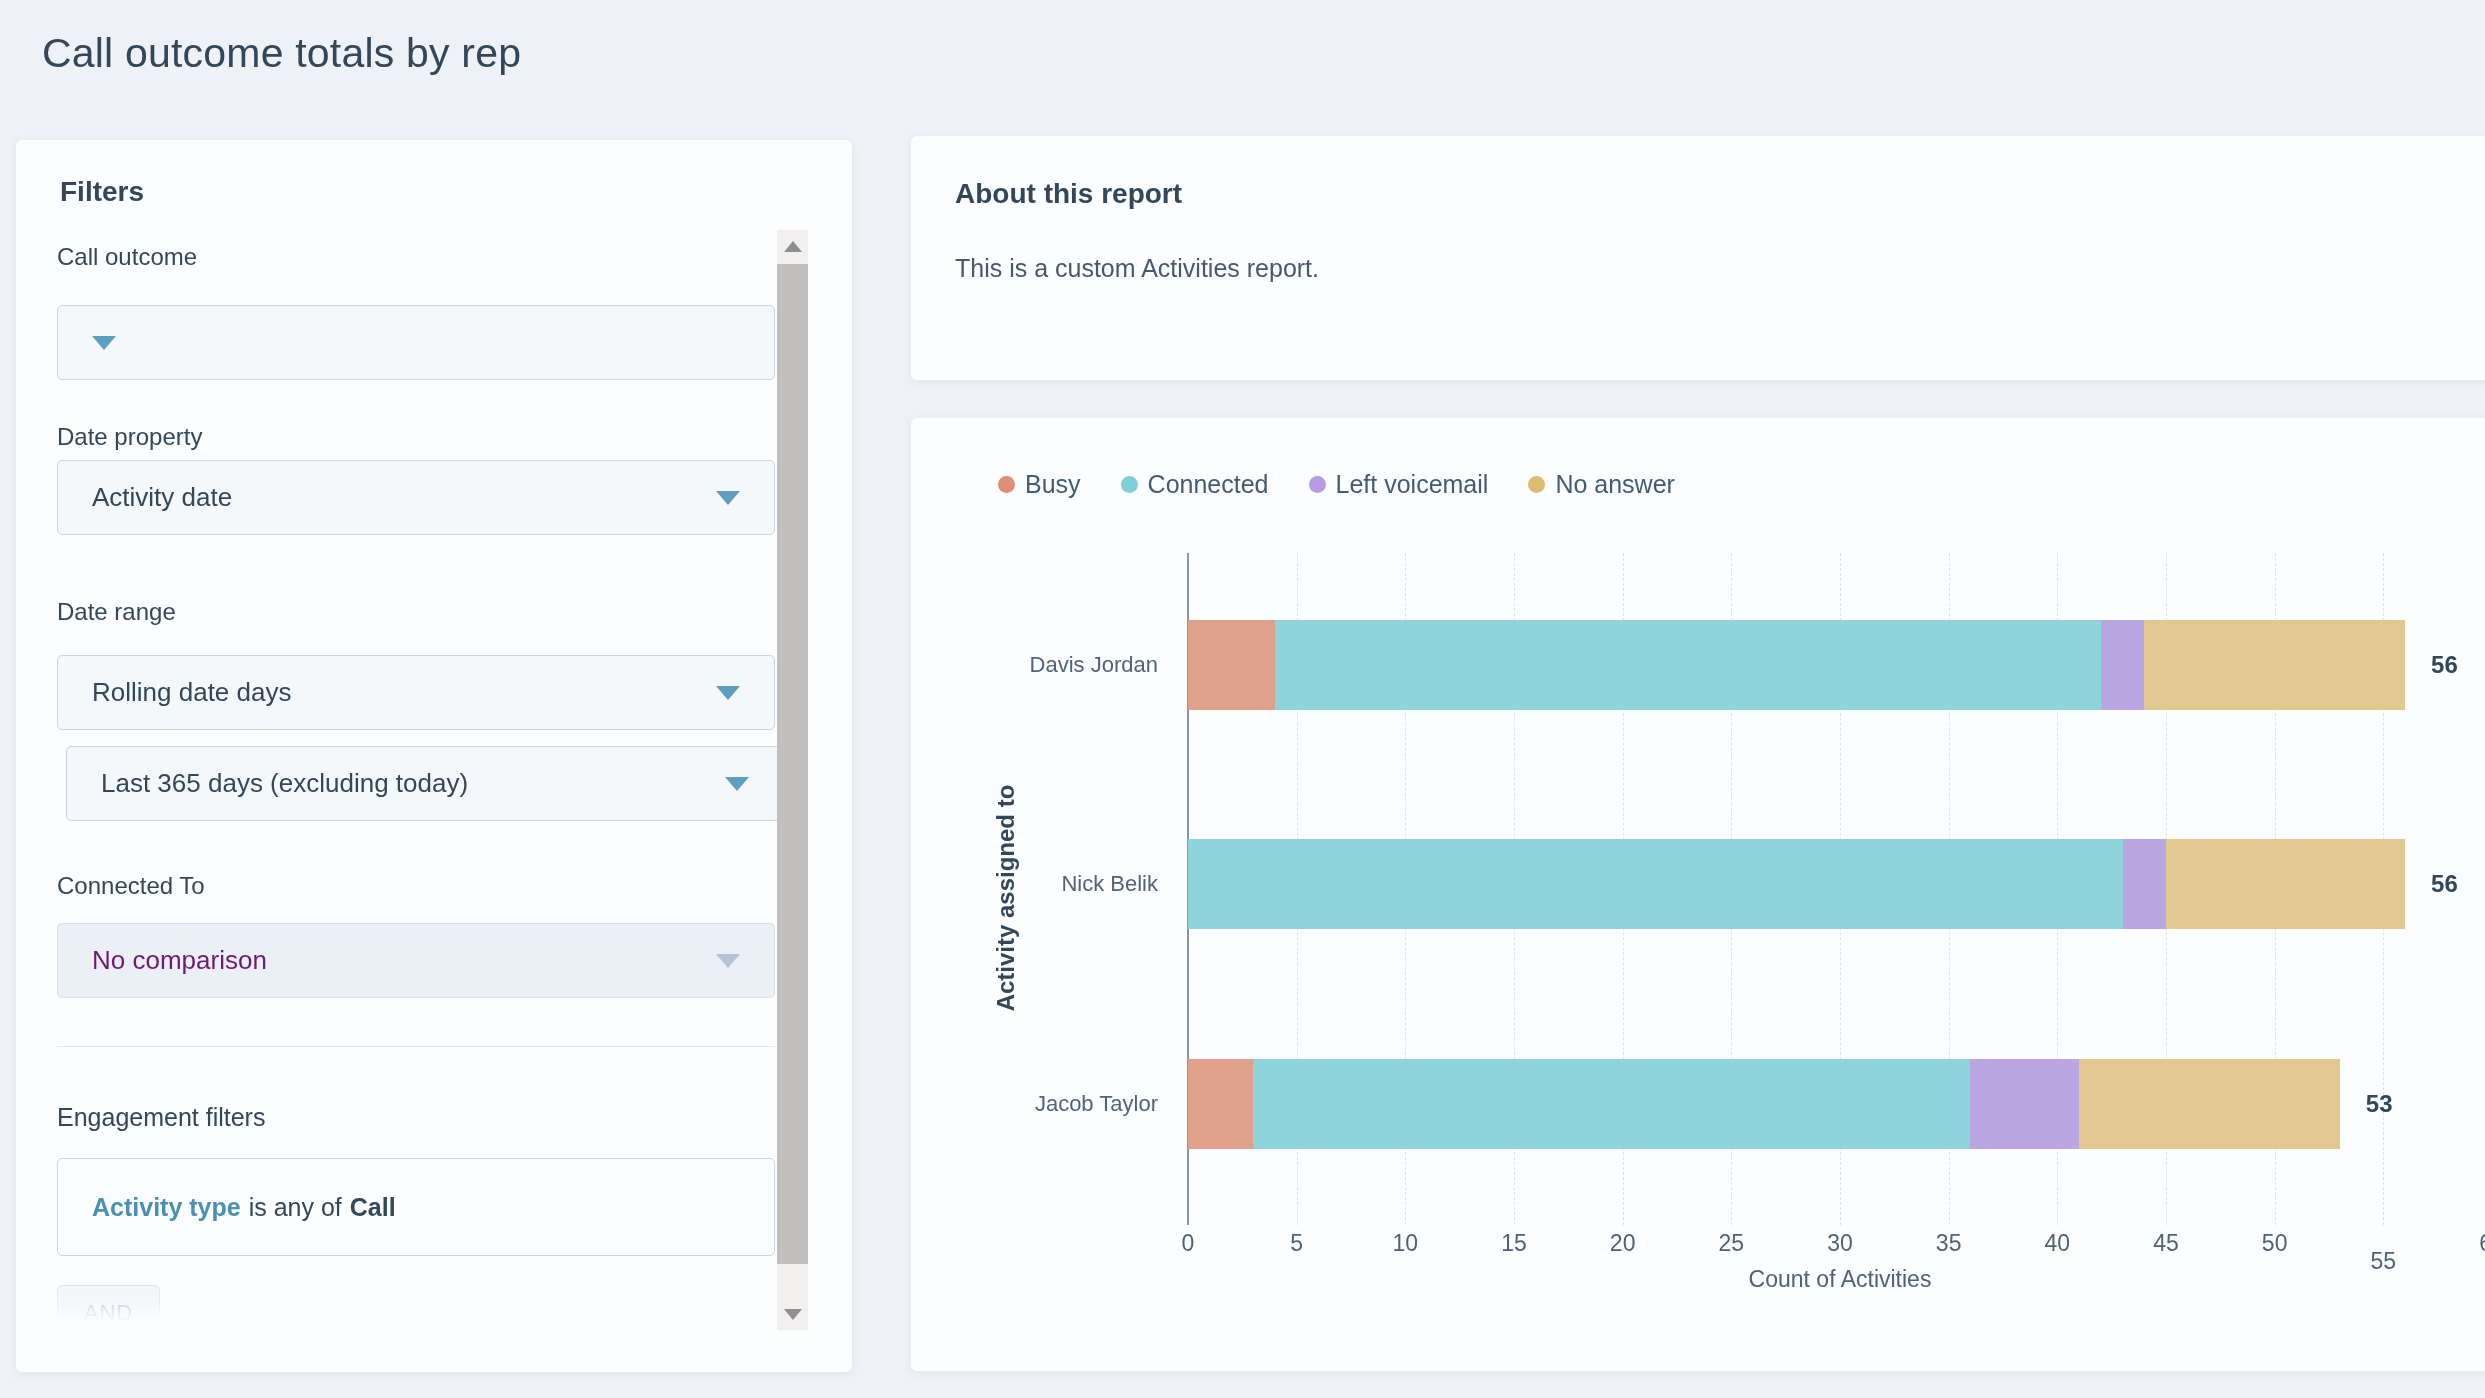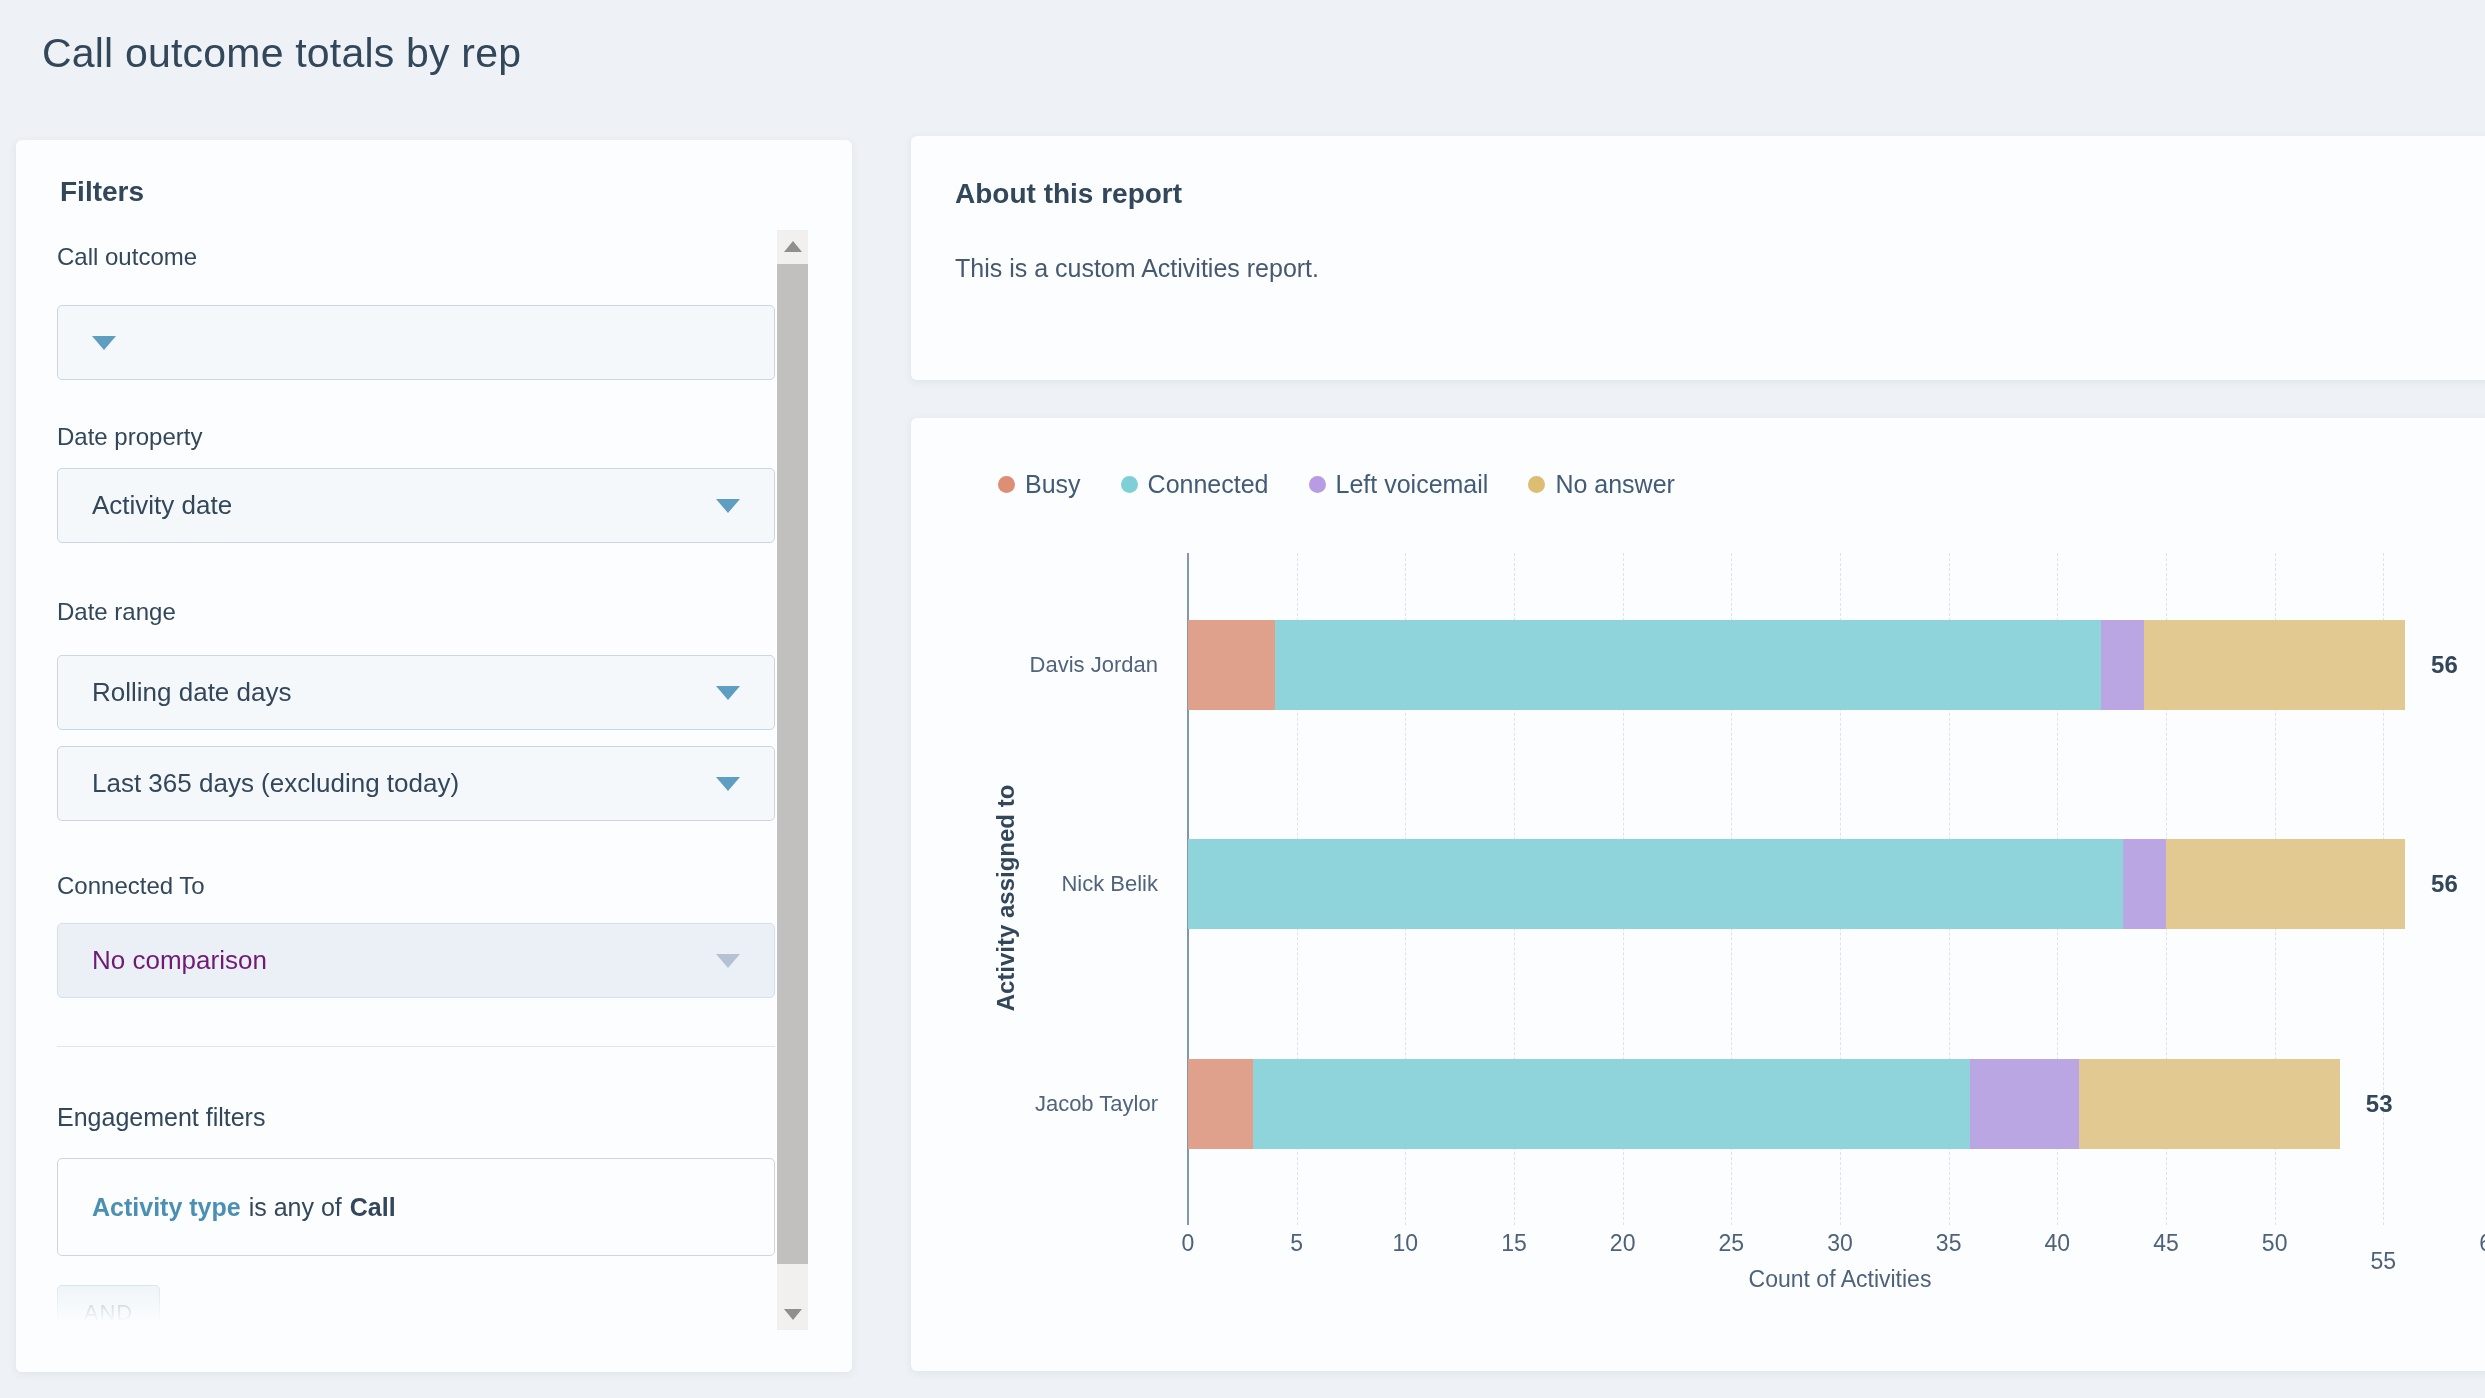--- a/index.html
+++ b/index.html
@@ -95,31 +95,31 @@
 
 <div class="card filters-card">
   <div class="filters-heading">Filters</div>
 
   <div class="field-label" style="top:103px;">Call outcome</div>
   <div class="select" style="top:165px;">
     <span class="caret"></span>
   </div>
 
   <div class="field-label" style="top:283px;">Date property</div>
-  <div class="select" style="top:328px;padding-left:34px;">
+  <div class="select" style="top:320px;padding-left:34px;">
     <span class="select-value">Activity date</span>
     <span class="caret"></span>
   </div>
 
   <div class="field-label" style="top:458px;">Date range</div>
   <div class="select" style="top:515px;">
     <span class="select-value">Rolling date days</span>
     <span class="caret"></span>
   </div>
-  <div class="select" style="top:606px;">
+  <div class="select" style="top:606px;margin-left:9px;">
     <span class="select-value">Last 365 days (excluding today)</span>
     <span class="caret"></span>
   </div>
 
   <div class="field-label" style="top:732px;">Connected To</div>
   <div class="select disabled" style="top:783px;">
     <span class="select-value">No comparison</span>
     <span class="caret"></span>
   </div>
 

